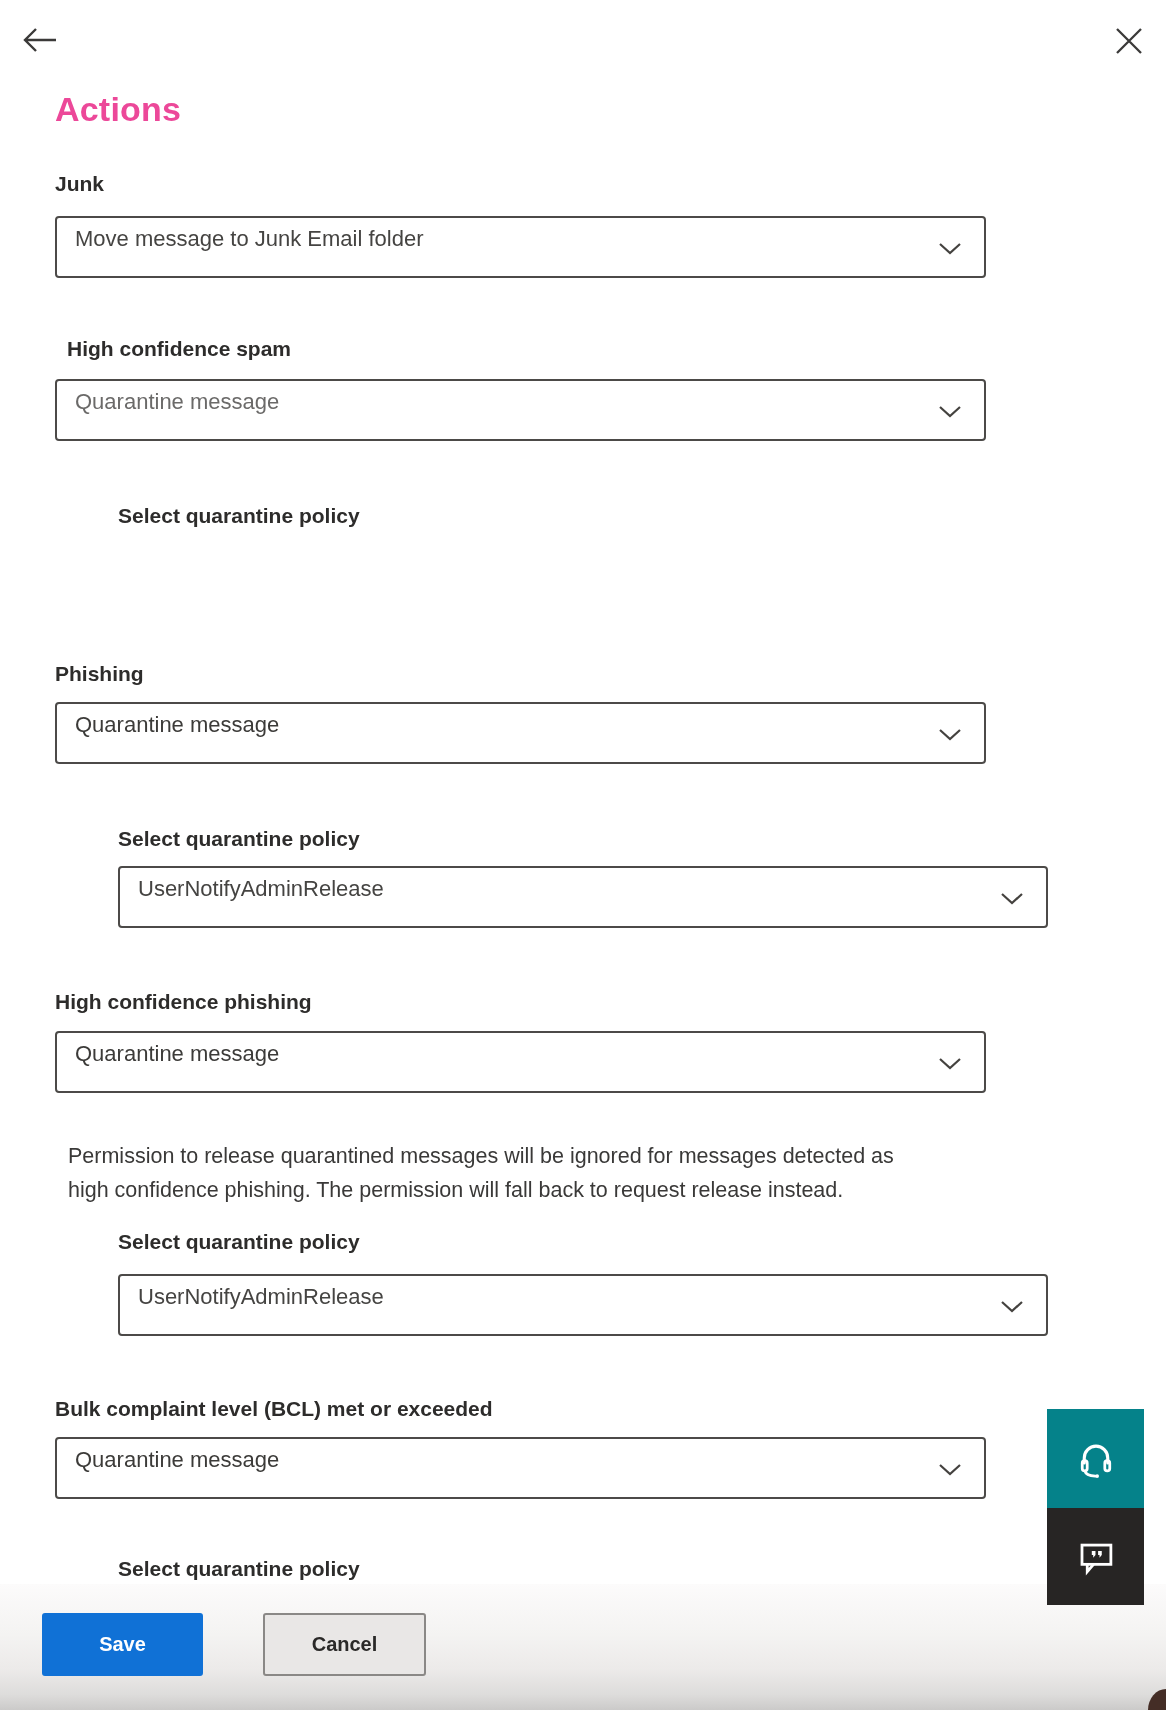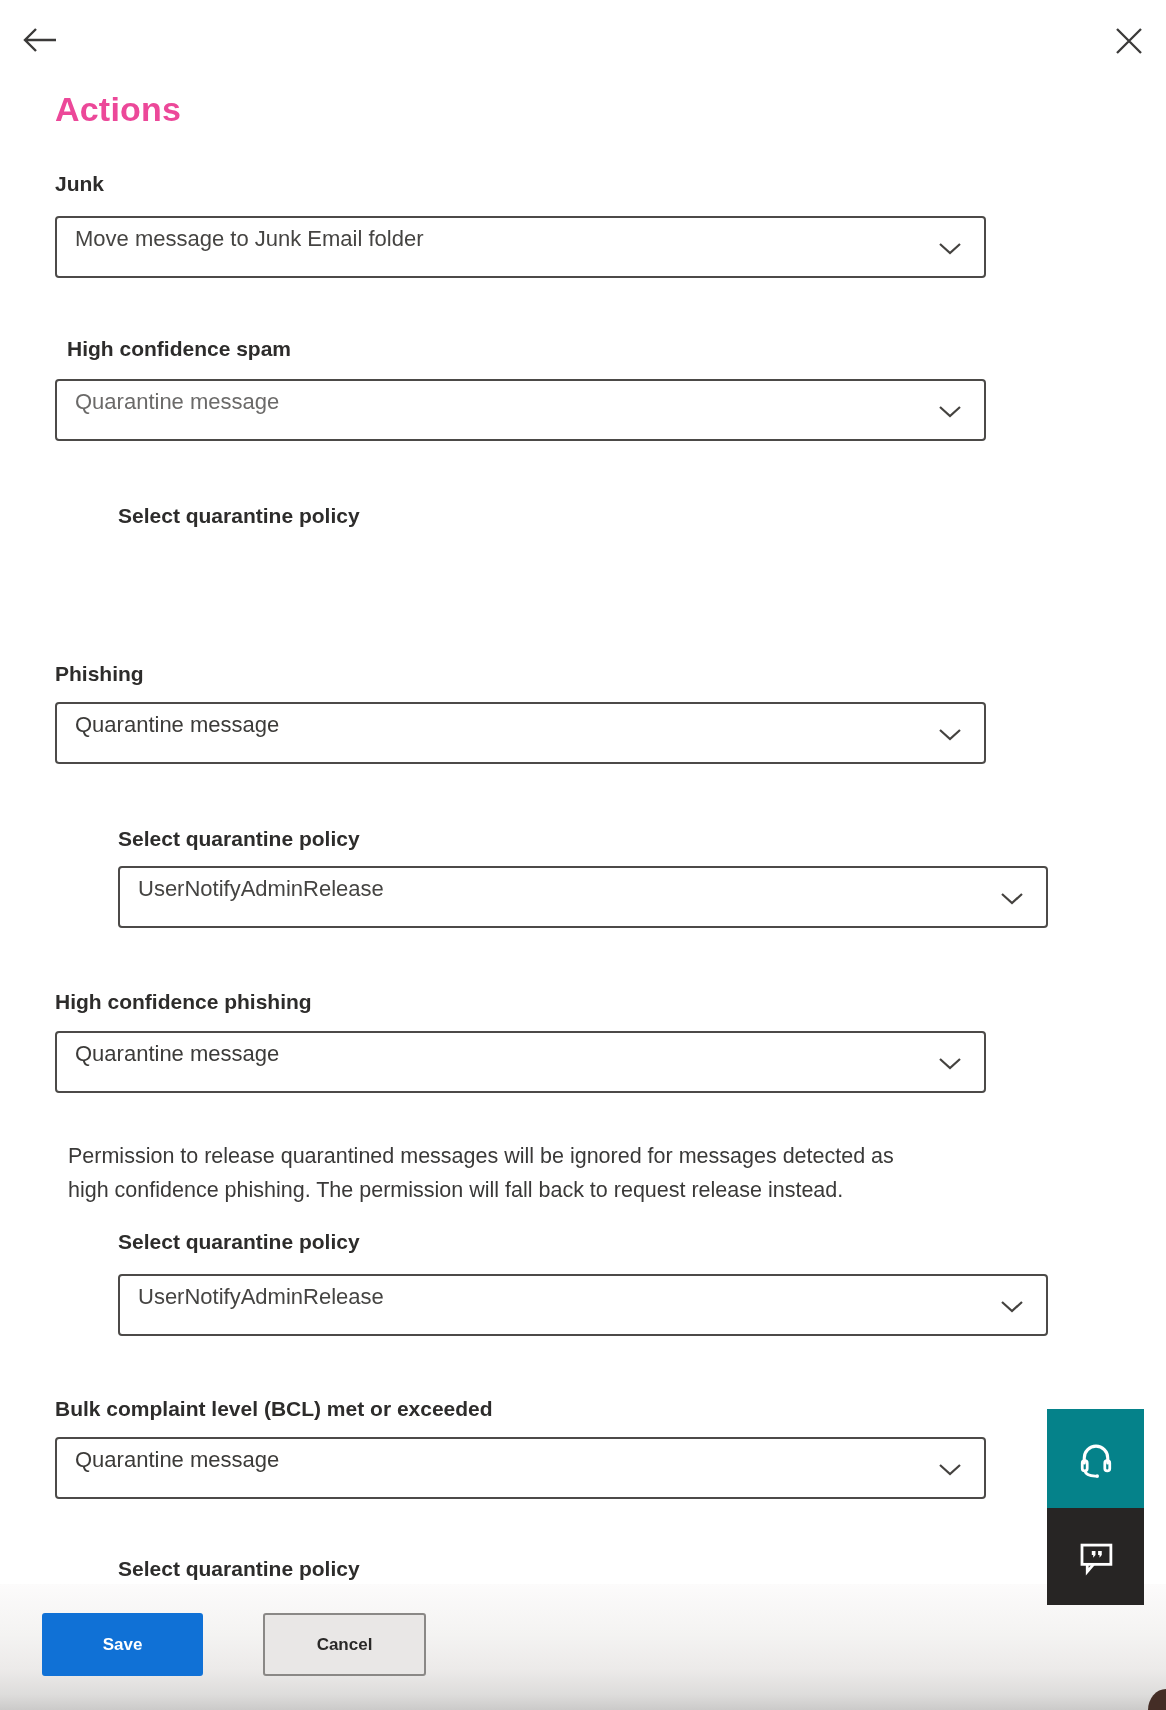--- a/index.html
+++ b/index.html
@@ -31,21 +31,21 @@
     position:absolute;left:68px;top:1139px;width:990px;font-size:21.5px;
     color:#3a3938;line-height:34px;font-weight:400;
   }
   .note span{display:block;white-space:nowrap;}
   .footer{
     position:absolute;left:0;top:1584px;width:1166px;height:126px;z-index:5;
     background:linear-gradient(180deg,#fcfbfb 0%,#f4f3f2 40%,#eceae9 68%,#dddcdb 88%,#cbcac9 100%);
   }
   .btn{
     position:absolute;top:29px;height:63px;box-sizing:border-box;border-radius:3px;
-    font-family:"Liberation Sans",sans-serif;font-size:17px;font-weight:600;cursor:pointer;
+    font-family:"Liberation Sans",sans-serif;font-size:20px;font-weight:600;cursor:pointer;
   }
   .btn-primary{left:42px;width:161px;background:#1071d6;border:2px solid #1071d6;color:#ffffff;}
   .btn-secondary{left:227px;width:163px;background:#e9e7e6;border:2px solid #8a8886;color:#2a2928;margin-left:36px;}
   .float-btn{
     position:absolute;left:1047px;width:97px;border:none;padding:0;cursor:pointer;
     display:flex;align-items:center;justify-content:center;z-index:6;
   }
   .float-support{top:1409px;height:99px;background:#05828a;}
   .float-feedback{top:1508px;height:97px;background:#272524;}
   .corner-artifact{

